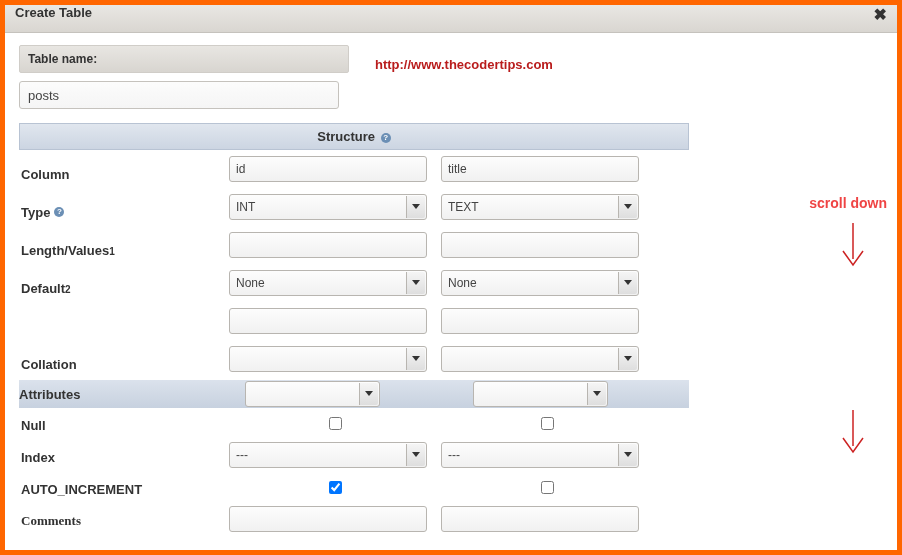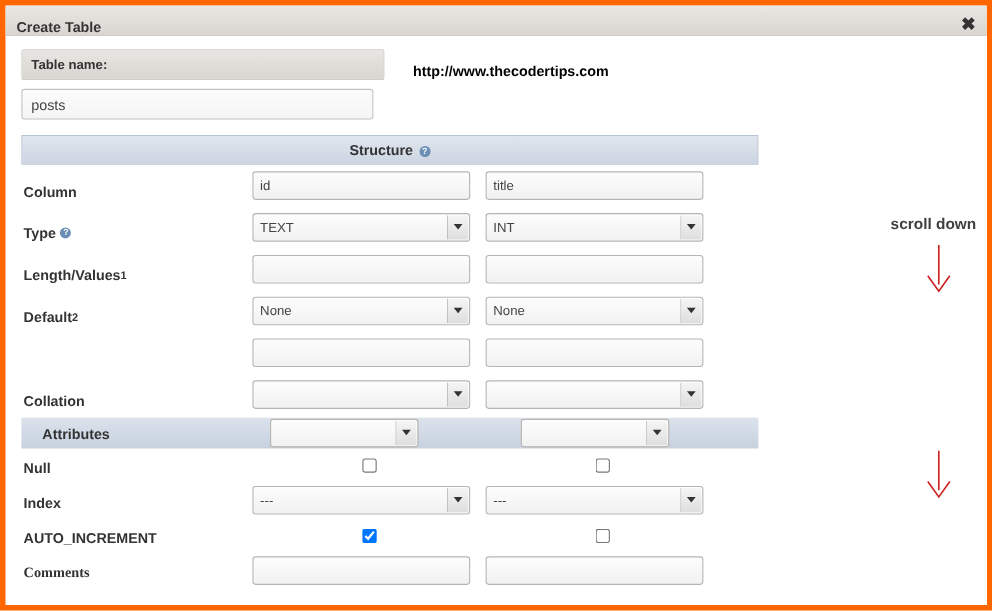--- a/index.html
+++ b/index.html
@@ -15,21 +15,21 @@
     width: 902px;
     height: 555px;
     position: relative;
     overflow: hidden;
   }
   .dialog-title {
     background: linear-gradient(#e9e7e3, #d9d6d1);
     border-bottom: 1px solid #c5c2bd;
     height: 28px;
     display: flex;
-    align-items: flex-end;
+    align-items: flex-start;
     padding: 0 10px;
     font-weight: bold;
     font-size: 13px;
     color: #333;
   }
   .dialog-title .spacer { flex: 1; }
   .close-x {
     font-size: 16px;
     font-weight: bold;
     cursor: pointer;
@@ -67,21 +67,21 @@
     border-radius: 3px;
     padding: 0 8px;
     font-size: 13px;
     color: #444;
     background: linear-gradient(#fcfcfc, #f5f5f5);
   }
   .url-text {
     position: absolute;
     top: 24px;
     left: 370px;
-    color: #000000;
+    color: #b91c1c;
     font-weight: bold;
     font-size: 13px;
   }
   .structure-header {
     margin-top: 14px;
     background: linear-gradient(#e0e6ee, #ccd5e2);
     border: 1px solid #b8c3d3;
     width: 670px;
     text-align: center;
     padding: 5px 0;
@@ -178,27 +178,27 @@
     grid-template-columns: 210px 212px 212px;
     column-gap: 16px;
     background: linear-gradient(#dbe2ec, #c7d1df);
     height: 28px;
     align-items: center;
     margin-top: 2px;
   }
   .attr-bar .row-label {
     height: 28px;
     padding-top: 0;
-    padding-left: 19px;
+    padding-left: 0;
   }
   .attr-bar .cell { height: 28px; }
   .sup { font-size: 10px; vertical-align: super; position: relative; top: 1px; }
   .scroll-down-text {
     position: absolute;
-    color: #404040;
+    color: #ef4444;
     font-weight: bold;
     font-size: 14px;
     right: 10px;
     top: 162px;
   }
   .arrow-svg1 {
     position: absolute;
     right: 30px;
     top: 188px;
   }
@@ -240,24 +240,24 @@
           </div>
         <div class="cell">
             <input class="txt-input" value="title" style="">
           </div>
 
         <div class="row-label">
           <span>Type</span>
           <span class="help-icon" style="margin-left:4px;">?</span>
         </div>
         <div class="cell">
+            <span class="sel-wrap"><select class="sel"><option>INT</option></select></span>
+          </div>
+        <div class="cell">
             <span class="sel-wrap"><select class="sel"><option>TEXT</option></select></span>
-          </div>
-        <div class="cell">
-            <span class="sel-wrap"><select class="sel"><option>INT</option></select></span>
           </div>
 
         <div class="row-label">
           <span>Length/Values</span>
             <span class="sup">1</span>
         </div>
         <div class="cell">
             <input class="txt-input" value="" style="">
           </div>
         <div class="cell">

